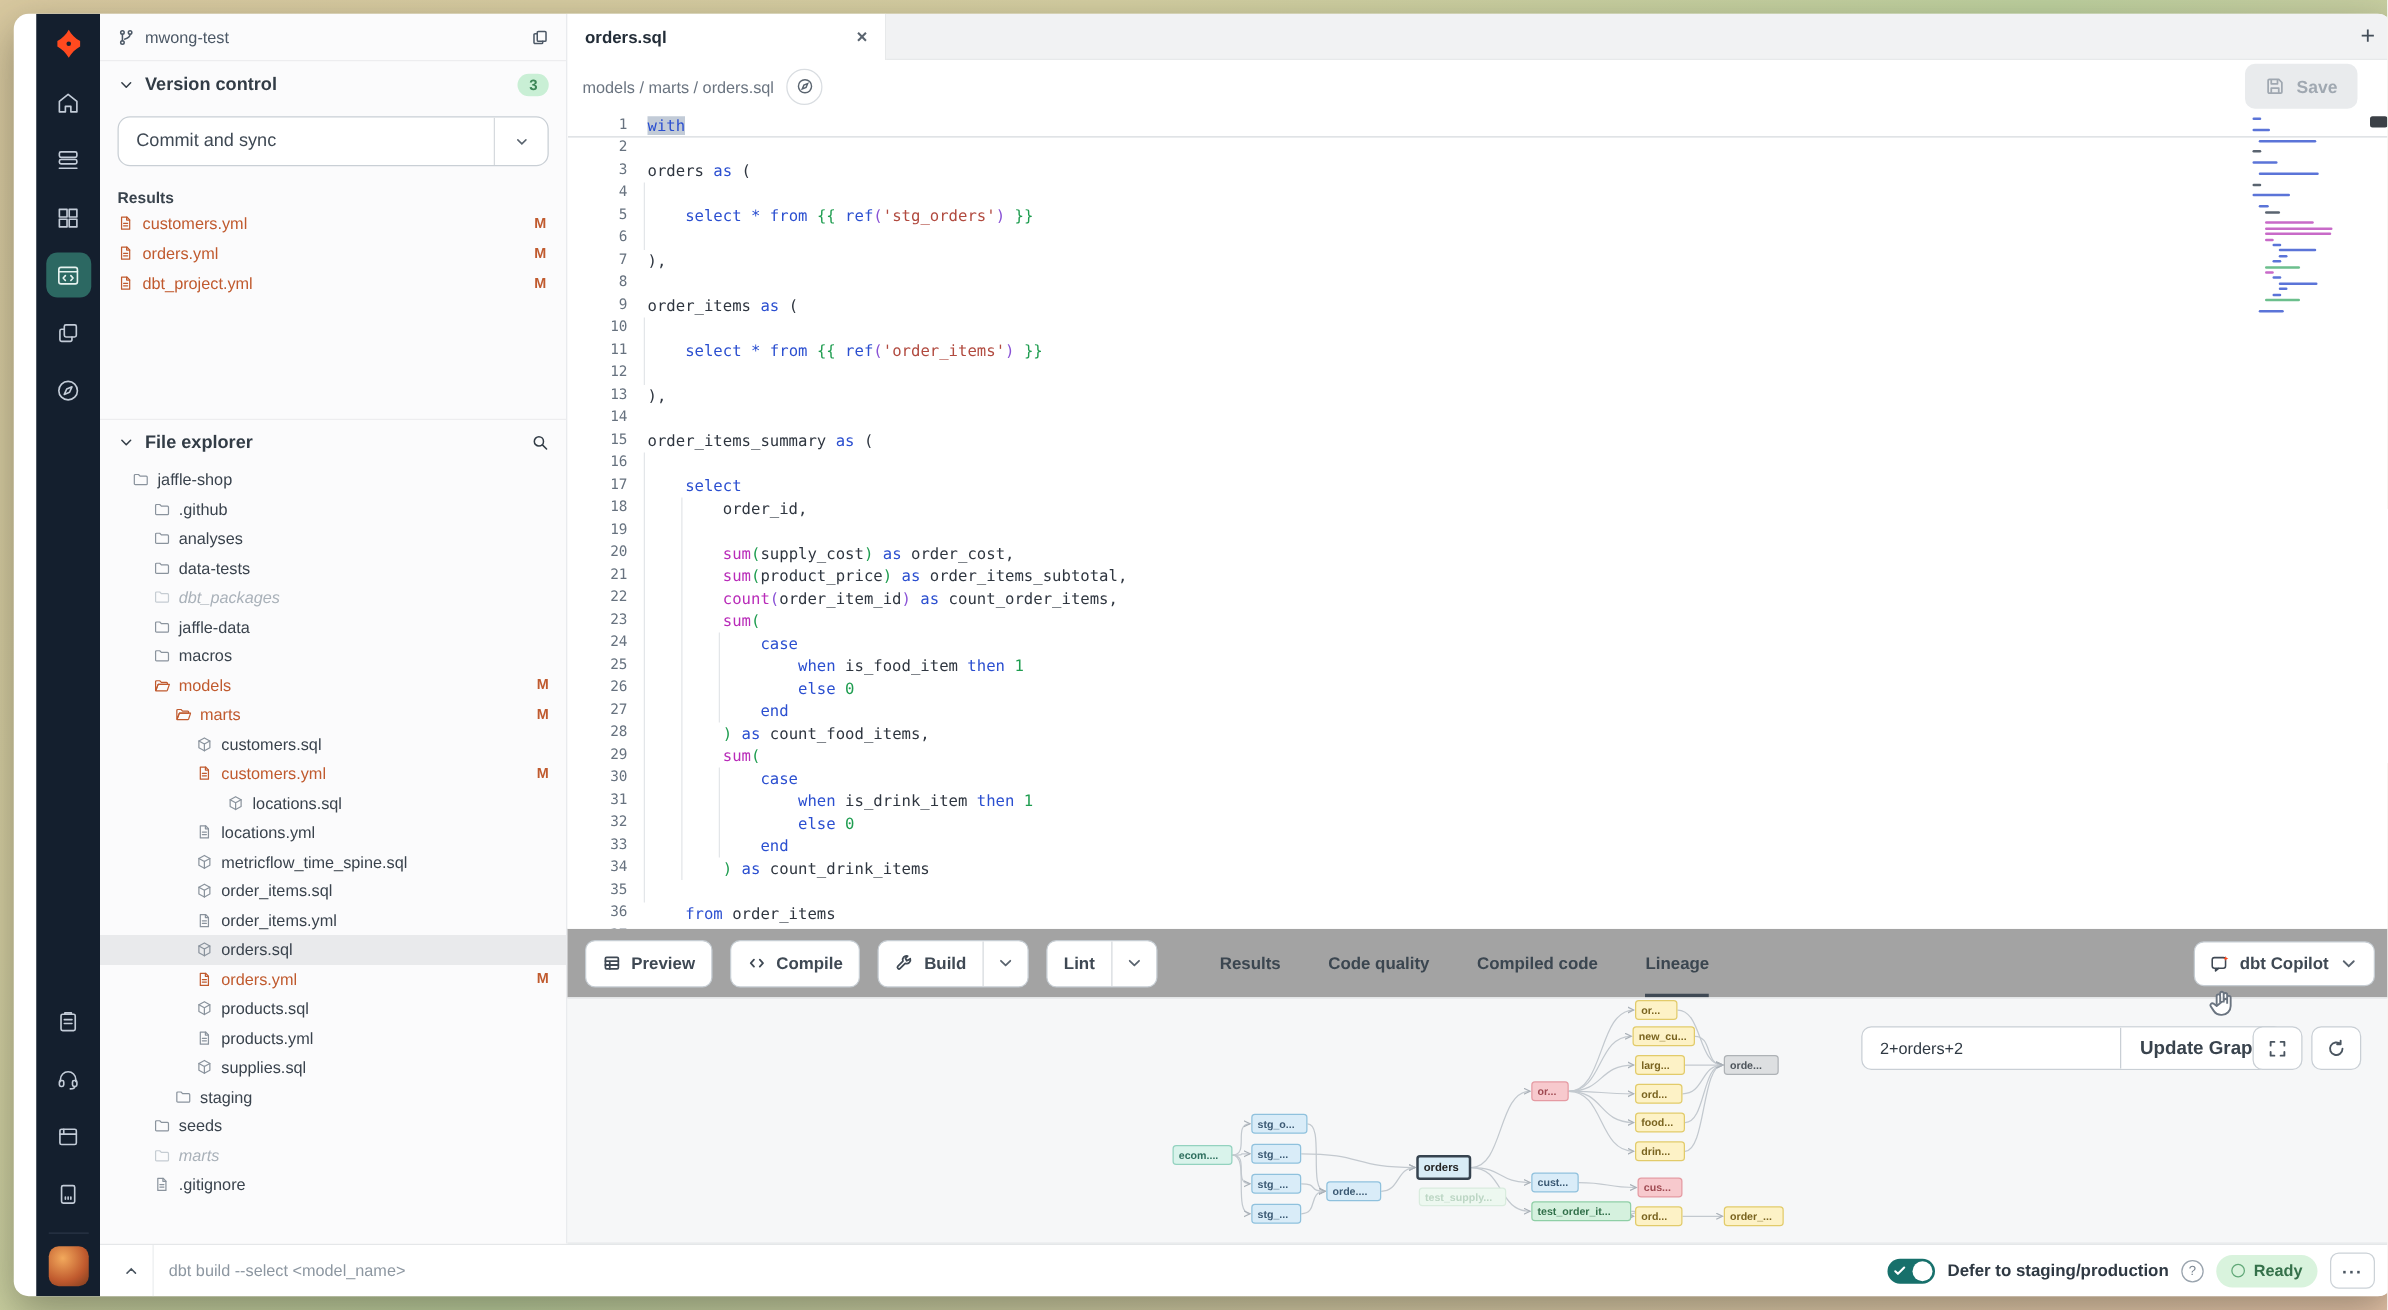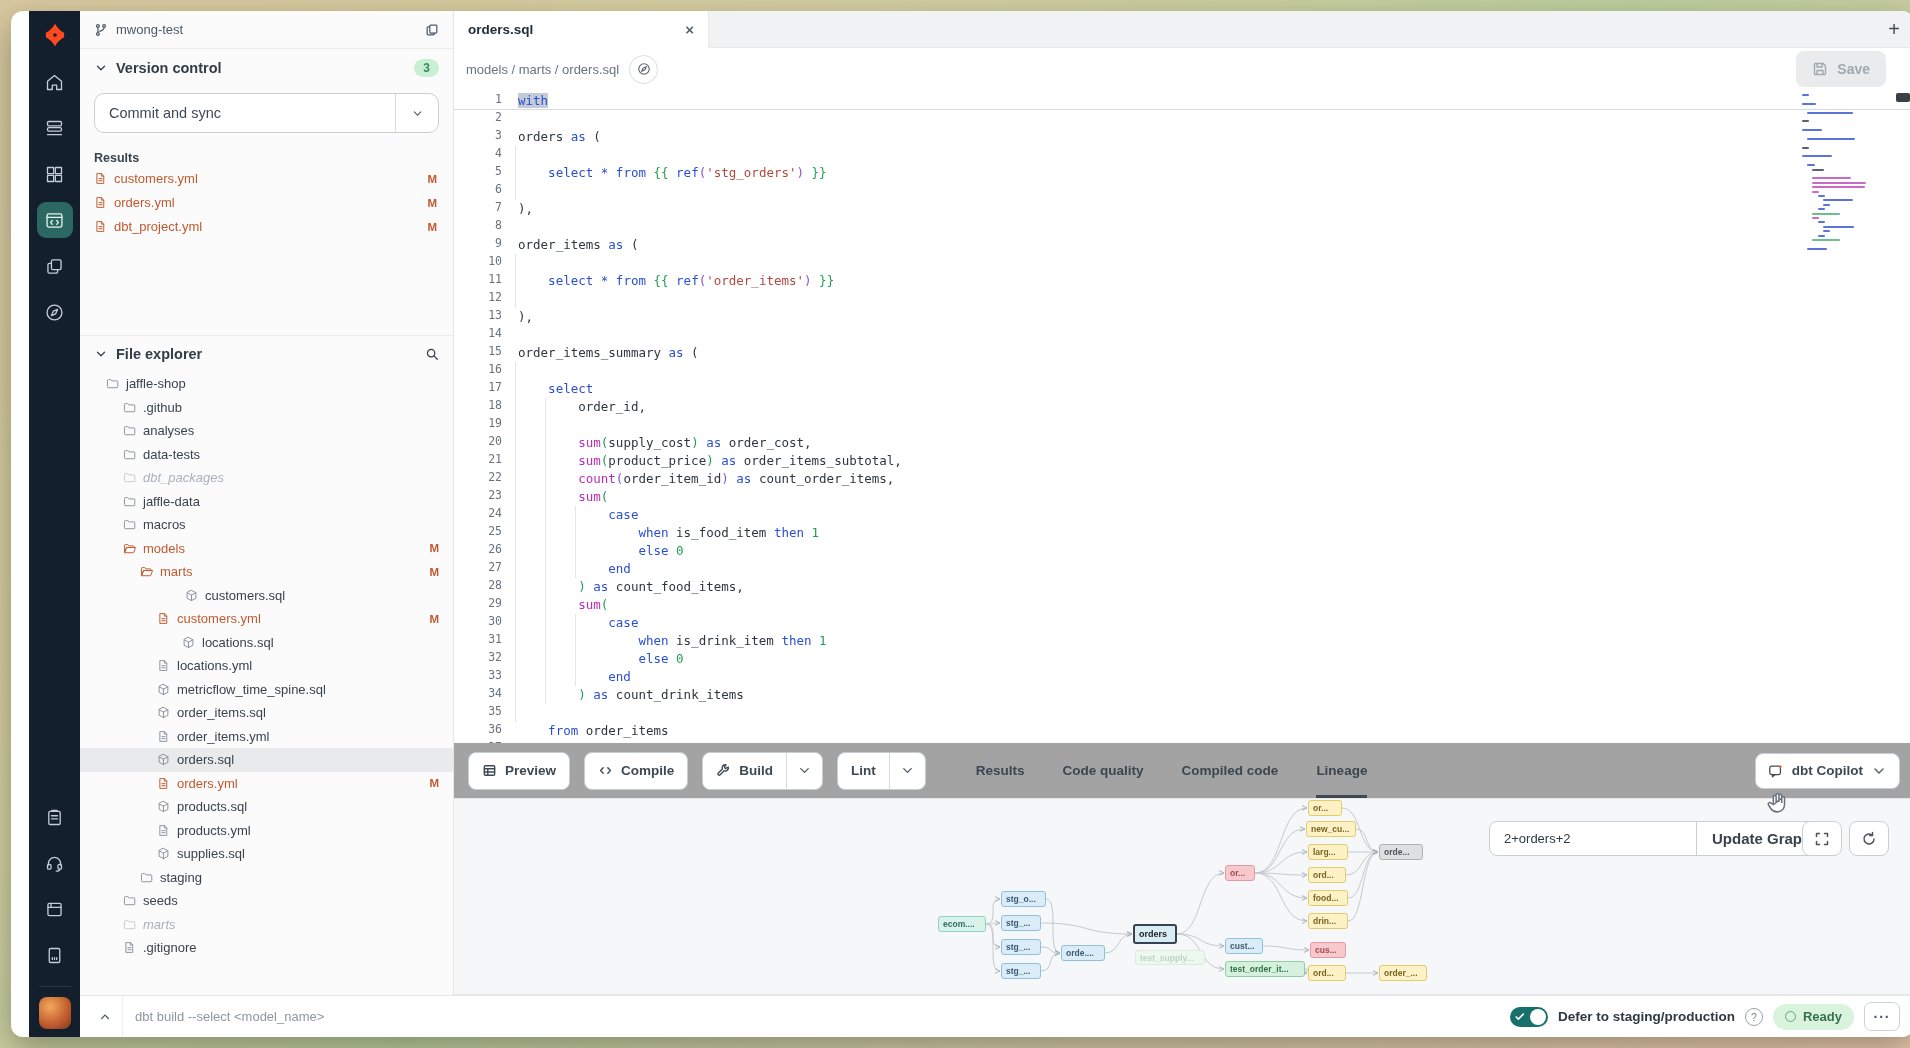--- a/index.html
+++ b/index.html
@@ -368,21 +368,21 @@
                 <div class="tree-row orange" style="padding-left: 60px;">
                   <span class="ticon">
                     <svg viewBox="0 0 16 16">
                       <path d="M1.8 12.2V4.2a1 1 0 011-1h3.1l1.6 1.6h5a1 1 0 011 1v1H4.3l-2 5.4a1 1 0 01-.5.6z"></path>
                       <path d="M2.3 13.2h10.2a1 1 0 00.9-.6l2-5.8H4.3l-2 5.4z"></path>
                     </svg>
                   </span>
                   <span>marts</span>
                   <span class="m">M</span>
                 </div>
-                <div class="tree-row" style="padding-left: 77px; margin-left: 28px;">
+                <div class="tree-row" style="padding-left: 77px;">
                   <span class="ticon">
                     <svg viewBox="0 0 16 16">
                       <path d="M8 1.7l5.4 2.9v6.8L8 14.3l-5.4-2.9V4.6z"></path>
                       <path d="M8 7.6v6.7M8 7.6L2.6 4.6M8 7.6l5.4-3"></path>
                     </svg>
                   </span>
                   <span>customers.sql</span>
                 </div>
                 <div class="tree-row orange" style="padding-left: 77px;">
                   <span class="ticon">

